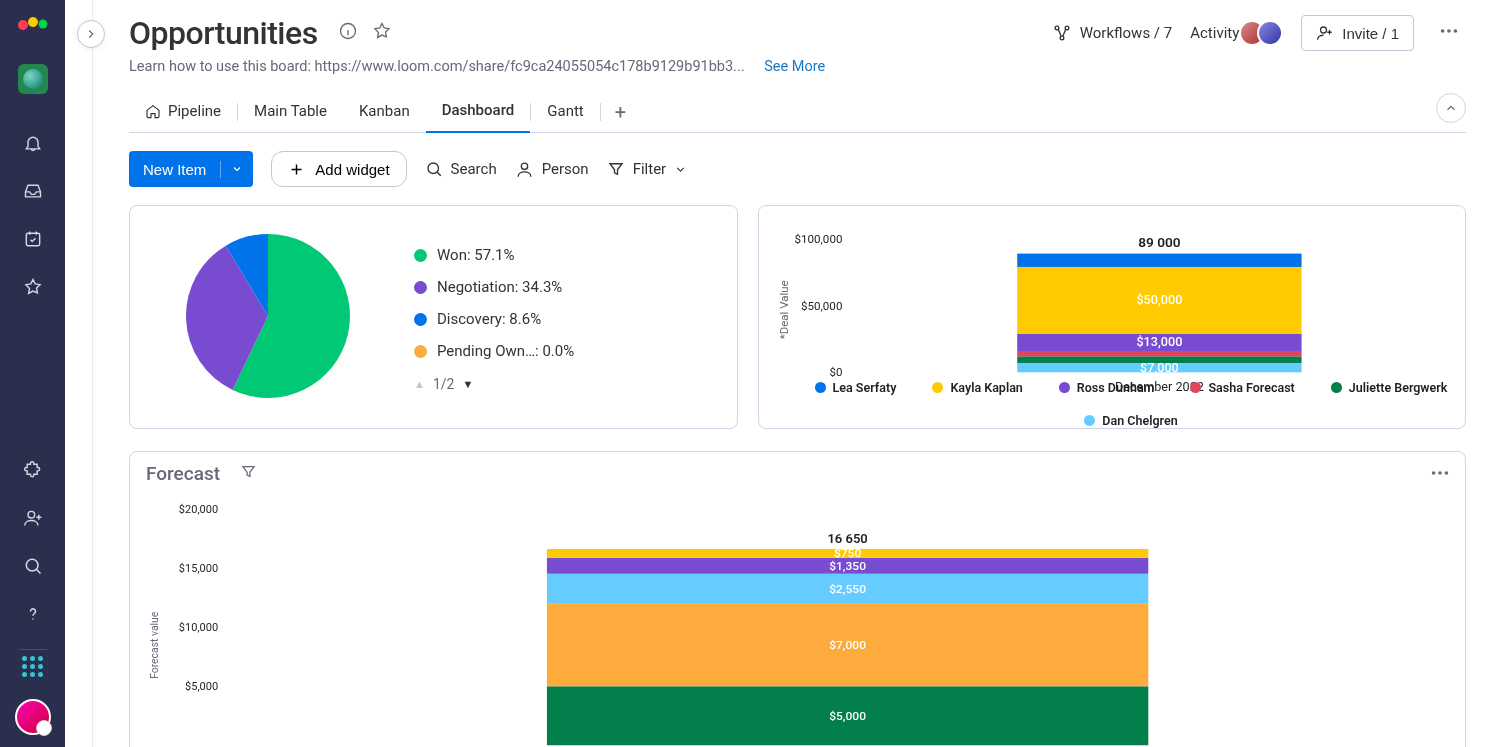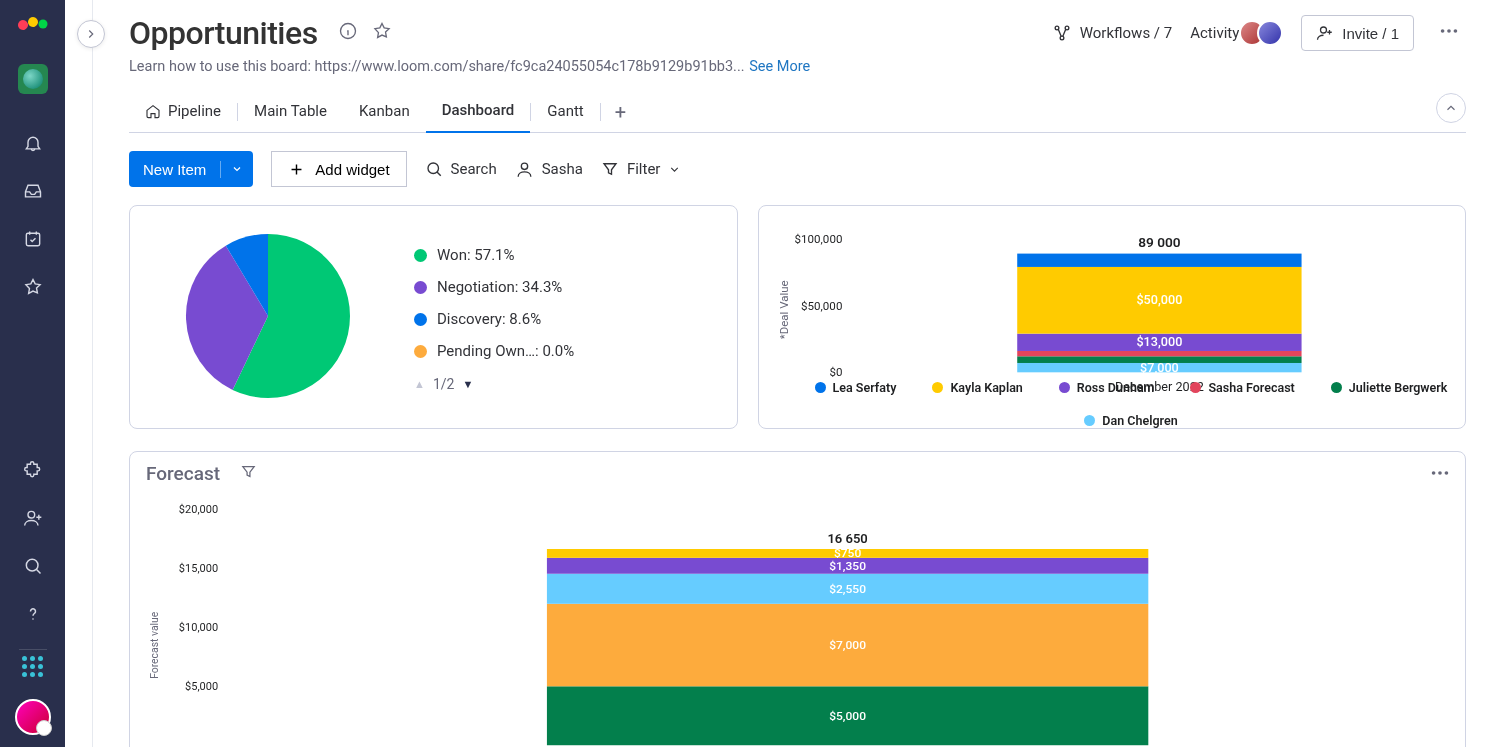--- a/index.html
+++ b/index.html
@@ -86,21 +86,21 @@
 .avatars-stack .av{ width:26px;height:26px;border-radius:50%;border:2px solid #fff; margin-left:-8px;}
 .av1{background:linear-gradient(135deg,#d88,#a33);}
 .av2{background:linear-gradient(135deg,#88d,#33a);}
 .invite-btn{
   height:36px; padding:0 14px; border:1px solid #c3c6d4; border-radius:4px;
   background:#fff; display:flex; align-items:center; gap:8px; color:#323338; font-size:15px; cursor:pointer;
 }
 .menu-dots{ color:#676879; cursor:pointer; padding:6px;}
 
 .desc-row{ margin-top:6px; font-size:14.5px; color:#676879;}
-.desc-row .see-more{ color:#1f76c2; margin-left:1px; cursor:pointer;}
+.desc-row .see-more{ color:#1f76c2; margin-left:16px; cursor:pointer;}
 
 .tabs-row{
   display:flex; align-items:center; gap:0; margin-top:16px;
   border-bottom:1px solid #d0d4e4; position:relative;
 }
 .tab{
   padding:10px 16px 12px; font-size:15px; color:#323338; cursor:pointer;
   display:flex; align-items:center; gap:7px;
 }
 .tab.active{ color:#323338; border-bottom:2px solid #0073ea; font-weight:500; margin-bottom:-1px;}
@@ -112,21 +112,21 @@
   display:flex;align-items:center;justify-content:center;color:#676879;background:#fff;cursor:pointer;
 }
 
 .toolbar{ display:flex; align-items:center; gap:18px; margin-top:18px;}
 .new-item-btn{
   background:#0073ea; color:#fff; border:none; border-radius:4px;
   height:36px; padding:0 10px 0 14px; display:flex; align-items:center; font-size:15px; cursor:pointer;
 }
 .new-item-btn .chev{ margin-left:14px; border-left:1px solid rgba(255,255,255,.4); padding-left:10px;}
 .add-widget-btn{
-  height:36px; padding:0 16px; border:1px solid #c3c6d4; border-radius:0; background:#fff;
+  height:36px; padding:0 16px; border:1px solid #c3c6d4; border-radius:12px; background:#fff;
   display:flex; align-items:center; gap:10px; font-size:15px; cursor:pointer;
 }
 .tb-item{ display:flex; align-items:center; gap:8px; color:#323338; font-size:15px; cursor:pointer;}
 
 
 .content{ margin-top:18px; display:flex; flex-direction:column; gap:22px; padding-bottom:20px;}
 .row-top{ display:flex; gap:20px;}
 .card{
   border:1px solid #d0d4e4; border-radius:8px; background:#fff;
   padding:10px 16px 14px; position:relative;
@@ -345,21 +345,21 @@
             <circle cx="11" cy="11" r="7"></circle>
             <path d="M21 21l-5-5"></path>
           </svg>
         <span>Search</span>
       </div>
       <div class="tb-item">
         <svg width="19" height="19" viewBox="0 0 24 24" fill="none" stroke="currentColor" stroke-width="1.7">
             <circle cx="12" cy="8" r="4"></circle>
             <path d="M4 21c0-4 4-6 8-6s8 2 8 6"></path>
           </svg>
-        <span>Sasha</span>
+        <span>Person</span>
       </div>
       <div class="tb-item">
         <svg width="18" height="18" viewBox="0 0 24 24" fill="none" stroke="currentColor" stroke-width="1.8">
             <path d="M4 5h16l-6 8v6l-4-2v-4L4 5z"></path>
           </svg>
         <span>Filter</span>
         <svg width="13" height="13" viewBox="0 0 24 24" fill="none" stroke="currentColor" stroke-width="2">
             <path d="M6 9l6 6 6-6"></path>
           </svg>
       </div>

